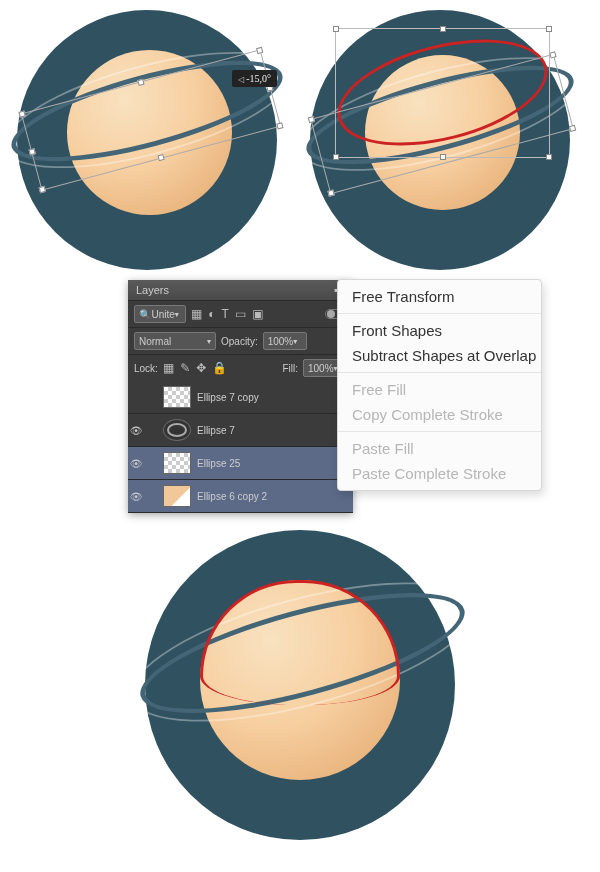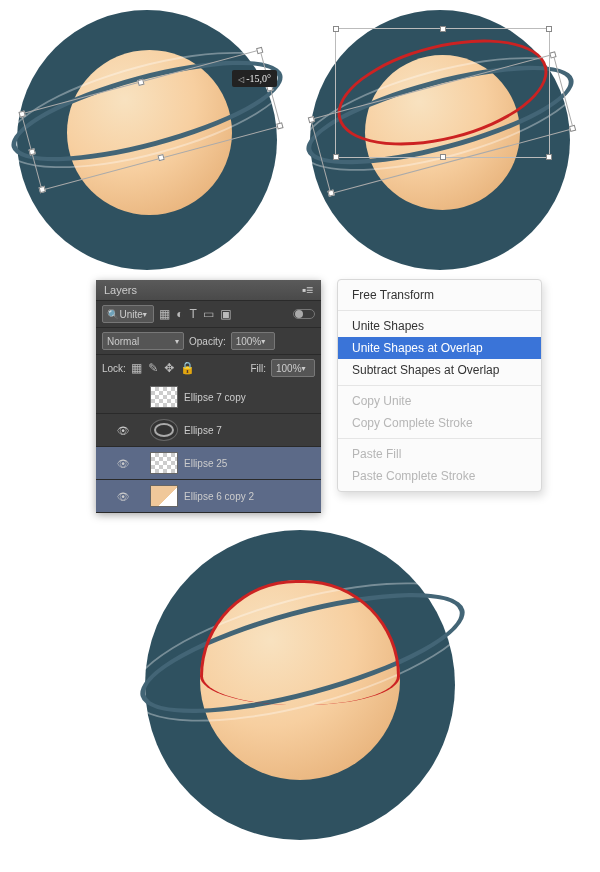--- a/index.html
+++ b/index.html
@@ -32,39 +32,39 @@
   .transform-box { position:absolute; border:1px solid #aaa; }
   #p1 .transform-box { left:10px; top:70px; width:248px; height:80px; transform:rotate(-15deg); }
   #p2 .transform-box2 { position:absolute; left:25px; top:18px; width:215px; height:130px; border:1px solid #bbb; }
   #p2 .transform-box  { left:6px; top:75px; width:252px; height:78px; transform:rotate(-15deg); }
   .handle { position:absolute; width:6px; height:6px; background:#fff; border:1px solid #888; }
 
   .angle-tip { position:absolute; left:215px; top:60px; background:#222; color:#eee; padding:3px 6px; font-size:10px; border-radius:2px;}
   .angle-tip::before{content:"◁ ";font-size:8px;opacity:.7;}
 
   
-  .layers-panel { position:absolute; left:96px; top:280px; width:225px; background:#3b3b3b; color:#ccc; box-shadow:0 2px 8px rgba(0,0,0,.35); font-size:10px;}
+  .layers-panel { position:absolute; left:128px; top:280px; width:225px; background:#3b3b3b; color:#ccc; box-shadow:0 2px 8px rgba(0,0,0,.35); font-size:10px;}
   .lp-title { background:#555; background:linear-gradient(#5a5a5a,#4a4a4a); padding:4px 8px; display:flex; align-items:center; justify-content:space-between;}
   .lp-title span{font-size:11px;}
   .lp-title .pm { font-size:12px; line-height:8px; }
   .lp-row { display:flex; align-items:center; gap:5px; padding:4px 6px; border-top:1px solid #2a2a2a;}
   .lp-row .sel { background:#555; border:1px solid #777; border-radius:2px; height:18px; display:flex;align-items:center; padding:0 4px;}
   .lp-icons { display:flex; gap:6px; font-size:12px; color:#bbb; }
   .lp-layers { max-height:150px; }
-  .ll { display:flex; align-items:center; gap:6px; padding:5px 20px; border-bottom:1px solid #2a2a2a; }
+  .ll { display:flex; align-items:center; gap:6px; padding:5px 1px; border-bottom:1px solid #2a2a2a; }
   .ll .eye { width:14px; text-align:center;}
   .ll .thumb { width:28px; height:22px; background:#1c1c1c; border:1px solid #666; display:flex;align-items:center;justify-content:center; font-size:10px;}
   .ll.selected { background:#5c6a88; }
   .ll .thumb.shape { background:linear-gradient(135deg,#f0c89a 0 60%,#fff 60% 100%); }
   .ll .thumb.chk{background:repeating-conic-gradient(#ccc 0 25%,#fff 0 50%) 0 0/8px 8px;}
   .ll .thumb.ring{position:relative;background:#333;}
   .ll .thumb.ring::after{content:"";position:absolute;inset:3px;border:2px solid #aaa;border-radius:50%;}
 
   
-  .ctx-menu { position:absolute; left:337px; top:279px; width:205px; background:#fbfbfb; border:1px solid #d8d8d8; box-shadow:2px 4px 10px rgba(0,0,0,.15); padding:4px 0; font-size:12px; color:#333; border-radius:4px;}
+  .ctx-menu { position:absolute; left:337px; top:279px; width:205px; background:#fbfbfb; border:1px solid #d8d8d8; box-shadow:2px 4px 10px rgba(0,0,0,.15); padding:4px 0; font-size:15px; color:#333; border-radius:4px;}
   .ctx-item { padding:4px 14px; white-space:nowrap; }
   .ctx-item.hl { background:#3a74d8; color:#fff; }
   .ctx-item.dim { color:#b6b6b6; }
   .ctx-sep { height:1px; background:#e5e5e5; margin:4px 0;}
 </style>
 </head>
 <body>
 
 <div id="p1" class="planet-wrap">
   <div class="bg-circ"></div>
@@ -173,25 +173,24 @@
         <span style="width:8px"></span>
         <div class="thumb shape"></div>
         <span>Ellipse 6 copy 2</span>
       </div>
     </div>
 </div>
 
 <div class="ctx-menu" id="ctx-menu">
     <div class="ctx-item">Free Transform</div>
     <div class="ctx-sep"></div>
-    <div class="ctx-item">Unite Shapes</div>
-    <div class="ctx-item hl">Unite Shapes at Overlap</div>
+    <div class="ctx-item">Front Shapes</div>
     <div class="ctx-item">Subtract Shapes at Overlap</div>
     <div class="ctx-sep"></div>
-    <div class="ctx-item dim">Copy Unite</div>
+    <div class="ctx-item dim">Free Fill</div>
     <div class="ctx-item dim">Copy Complete Stroke</div>
     <div class="ctx-sep"></div>
     <div class="ctx-item dim">Paste Fill</div>
     <div class="ctx-item dim">Paste Complete Stroke</div>
   </div>
 
 <div id="p3" class="planet-wrap">
   <div class="bg-circ"></div>
   <div class="body-circ"></div>
   <div class="ring thin"></div>

